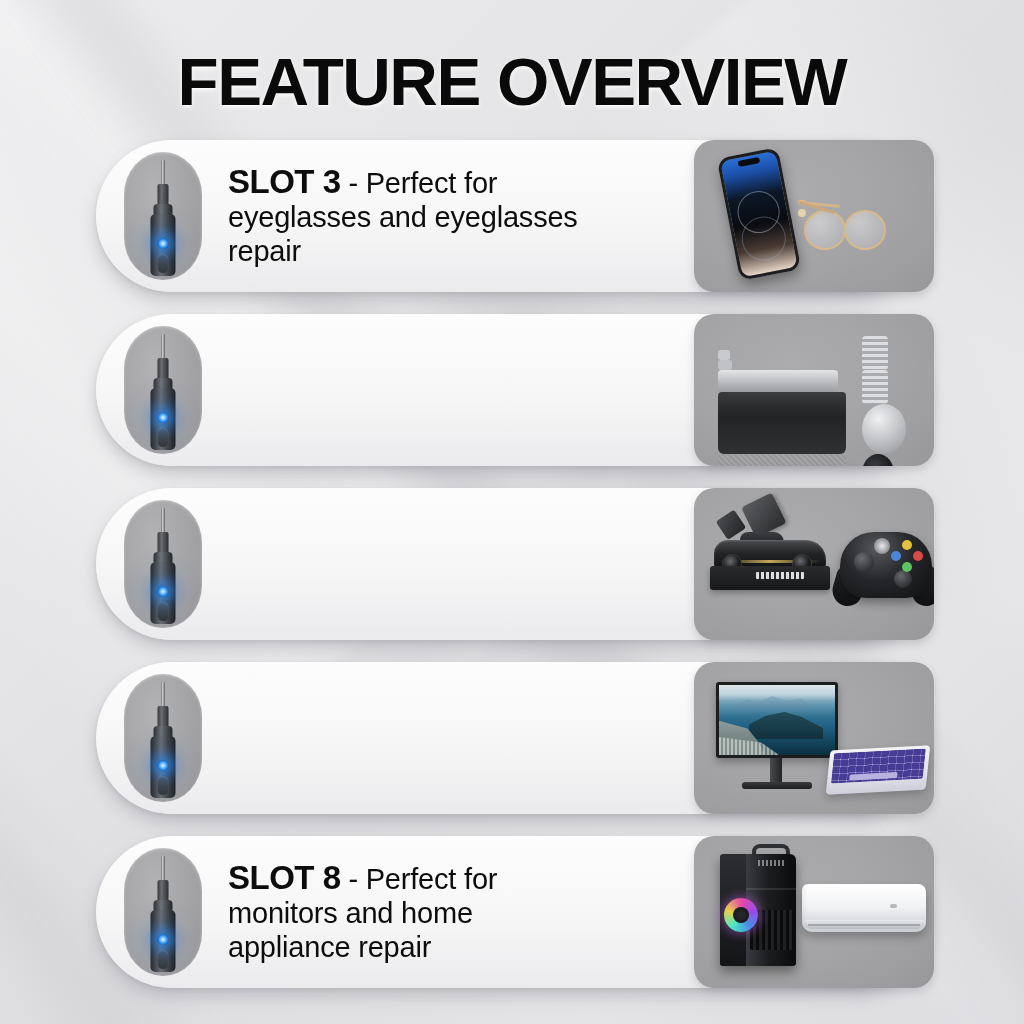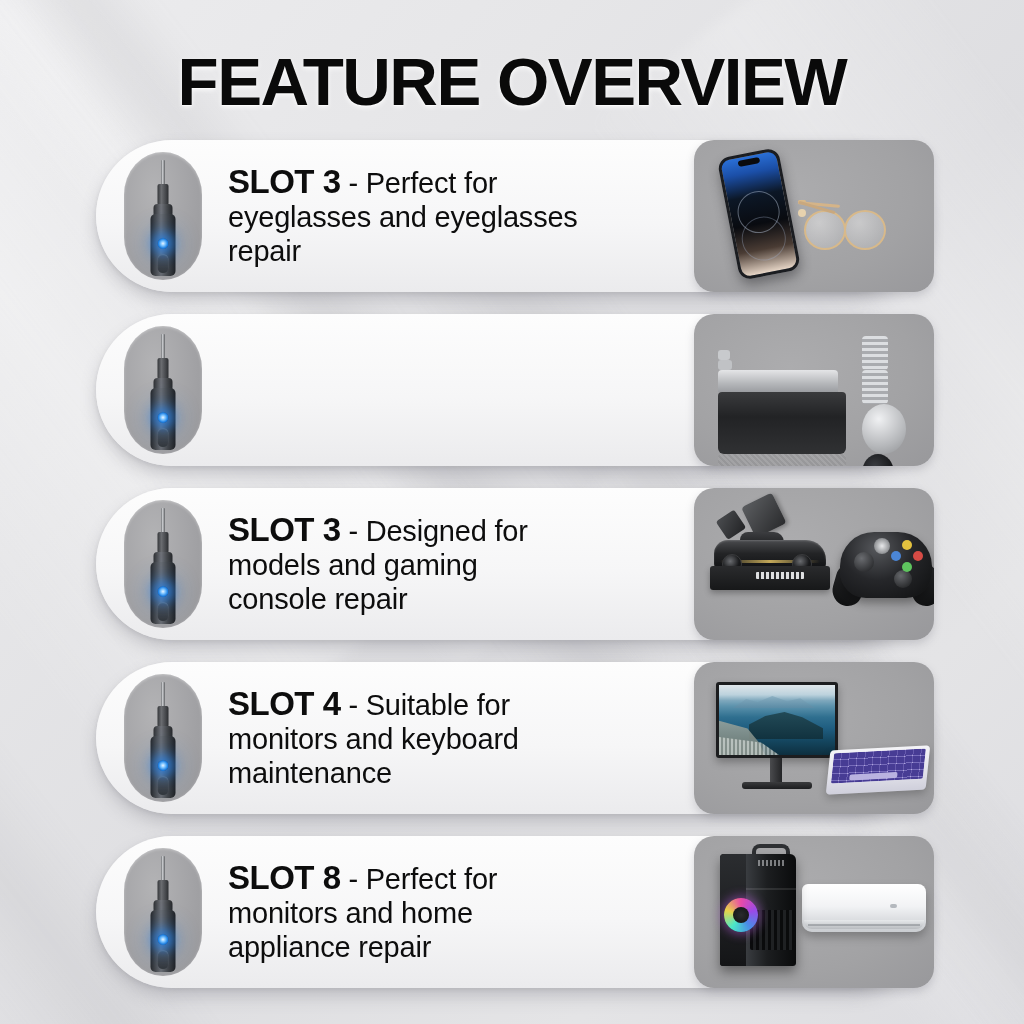--- a/index.html
+++ b/index.html
@@ -452,23 +452,20 @@
   </div>
 
   <div class="row">
     <div class="tool-tile">
       <div class="sd sd-bit"></div>
       <div class="sd sd-neck"></div>
       <div class="sd sd-collar"></div>
       <div class="sd sd-body"></div>
       <div class="sd sd-led"></div>
       <div class="sd sd-btn"></div>
-    </div>
-    <div class="txt">
-      <span class="slot">SLOT 3</span><span> - Designed for models and gaming console repair</span>
     </div>
     <div class="photo">
       <div class="door-up2"></div>
       <div class="door-up"></div>
       <div class="car-cab"></div>
       <div class="car"></div>
       <div class="car-stripe"></div>
       <div class="wheel1"></div>
       <div class="wheel2"></div>
       <div class="plinth"></div>
@@ -490,23 +487,20 @@
 
   <div class="row">
     <div class="tool-tile">
       <div class="sd sd-bit"></div>
       <div class="sd sd-neck"></div>
       <div class="sd sd-collar"></div>
       <div class="sd sd-body"></div>
       <div class="sd sd-led"></div>
       <div class="sd sd-btn"></div>
     </div>
-    <div class="txt">
-      <span class="slot">SLOT 4</span><span> - Suitable for monitors and keyboard maintenance</span>
-    </div>
     <div class="photo">
       <div class="mon-frame">
         <div class="mon-screen">
           <div class="mon-mtn"></div>
           <div class="mon-head"></div>
           <div class="mon-shore"></div>
           <div class="mon-shore2"></div>
         </div>
       </div>
       <div class="mon-neck"></div>

